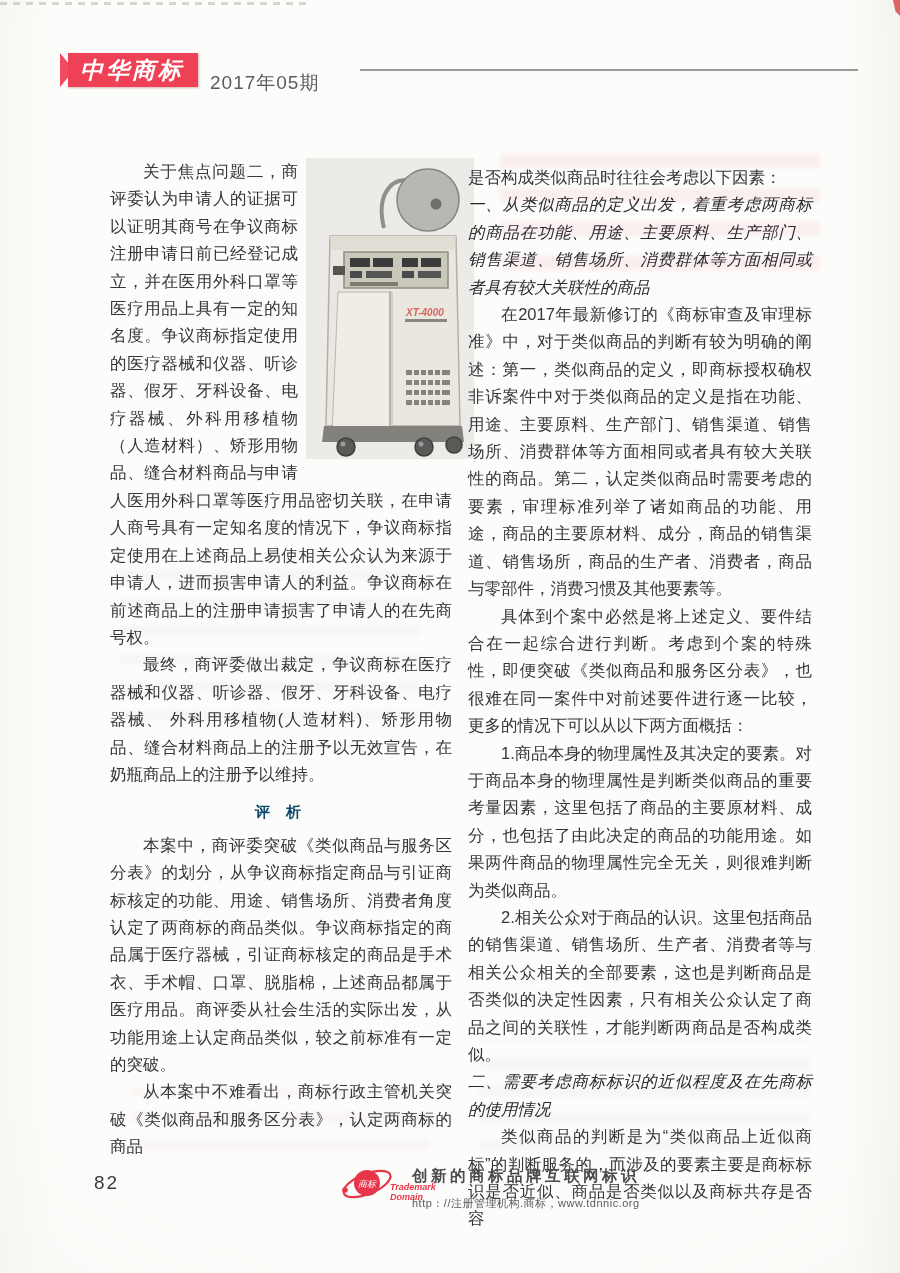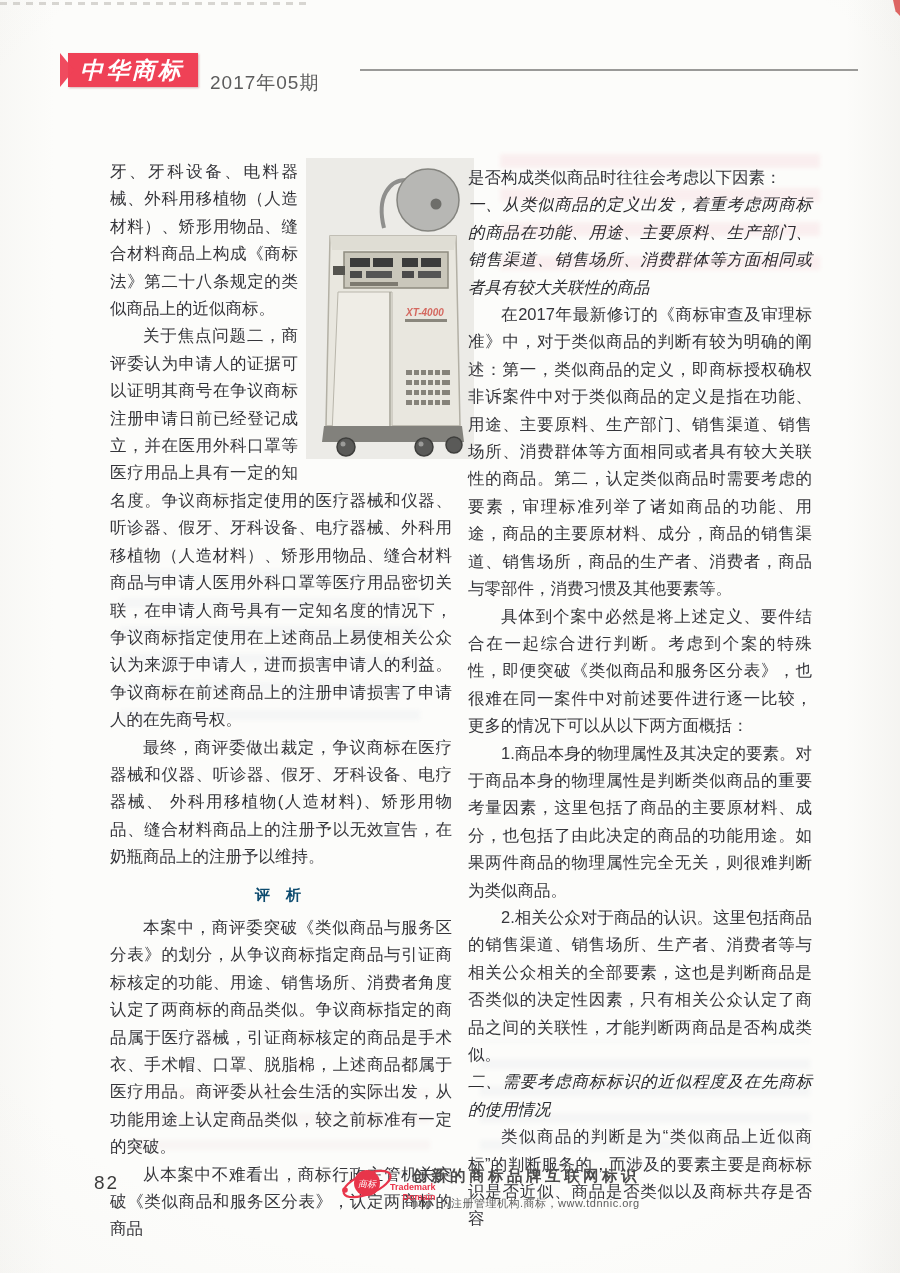--- a/index.html
+++ b/index.html
@@ -49,22 +49,22 @@
     background:repeating-linear-gradient(0deg,#e24b6a 0 14px,transparent 14px 34px);}
   .g2{left:120px;top:560px;width:300px;height:160px;opacity:.045;
     background:repeating-linear-gradient(0deg,#5a6ea0 0 10px,transparent 10px 28px);}
   .g3{left:480px;top:1040px;width:330px;height:110px;opacity:.05;
     background:repeating-linear-gradient(0deg,#7a8aa8 0 10px,transparent 10px 27px);}
   .g4{left:130px;top:1090px;width:300px;height:60px;opacity:.04;
     background:repeating-linear-gradient(0deg,#b05a66 0 10px,transparent 10px 27px);}
   
   .page-num{position:absolute;left:94px;top:1172px;font-size:19px;color:#3c3c3c;letter-spacing:2px;}
   .footer-logo{position:absolute;left:340px;top:1163px;display:flex;align-items:center;}
-  .logo-words{color:#e8354a;font-size:9px;font-weight:bold;line-height:10px;
-    margin-left:-6px;margin-top:14px;text-align:right;}
+  .logo-words{color:#e8354a;font-size:9px;font-style:italic;font-weight:bold;line-height:10px;
+    margin-left:-6px;margin-top:14px;}
   .footer-text{position:absolute;left:412px;top:1166px;}
   .slogan{font-size:15.5px;color:#4a4a4a;letter-spacing:3.5px;font-weight:bold;}
   .site{font-size:11px;color:#5a5a5a;margin-top:9px;letter-spacing:.5px;}
 </style>
 </head>
 <body>
 
 <div class="scan-tint"></div>
 <div class="top-edge-mark"></div>
 <div class="corner-red"></div>
@@ -131,21 +131,20 @@
 
       <polygon points="18,268 156,268 158,284 16,284" fill="#82817c"></polygon>
 
       <circle cx="40" cy="289" r="9" fill="#5a5a58" stroke="#3e3e3c" stroke-width="1.5"></circle>
       <circle cx="118" cy="289" r="9" fill="#5a5a58" stroke="#3e3e3c" stroke-width="1.5"></circle>
       <circle cx="148" cy="287" r="8" fill="#5a5a58" stroke="#3e3e3c" stroke-width="1.5"></circle>
       <circle cx="37" cy="286" r="2.5" fill="#9b9b99"></circle>
       <circle cx="115" cy="286" r="2.5" fill="#9b9b99"></circle>
     </svg>
   </div>
-  <p class="noindent">牙、牙科设备、电料器械、外科用移植物（人造材料）、矫形用物品、缝合材料商品上构成《商标法》第二十八条规定的类似商品上的近似商标。</p>
   <p>关于焦点问题二，商评委认为申请人的证据可以证明其商号在争议商标注册申请日前已经登记成立，并在医用外科口罩等医疗用品上具有一定的知名度。争议商标指定使用的医疗器械和仪器、听诊器、假牙、牙科设备、电疗器械、外科用移植物（人造材料）、矫形用物品、缝合材料商品与申请人医用外科口罩等医疗用品密切关联，在申请人商号具有一定知名度的情况下，争议商标指定使用在上述商品上易使相关公众认为来源于申请人，进而损害申请人的利益。争议商标在前述商品上的注册申请损害了申请人的在先商号权。</p>
   <p>最终，商评委做出裁定，争议商标在医疗器械和仪器、听诊器、假牙、牙科设备、电疗器械、 外科用移植物(人造材料)、矫形用物品、缝合材料商品上的注册予以无效宣告，在奶瓶商品上的注册予以维持。</p>
   <div class="sec-heading">评 析</div>
   <p>本案中，商评委突破《类似商品与服务区分表》的划分，从争议商标指定商品与引证商标核定的功能、用途、销售场所、消费者角度认定了两商标的商品类似。争议商标指定的商品属于医疗器械，引证商标核定的商品是手术衣、手术帽、口罩、脱脂棉，上述商品都属于医疗用品。商评委从社会生活的实际出发，从功能用途上认定商品类似，较之前标准有一定的突破。</p>
   <p>从本案中不难看出，商标行政主管机关突破《类似商品和服务区分表》，认定两商标的商品</p>
 </div>
 
 <div class="col col-right">
   <p class="noindent">是否构成类似商品时往往会考虑以下因素：</p>
   <p class="kai">一、从类似商品的定义出发，着重考虑两商标的商品在功能、用途、主要原料、生产部门、销售渠道、销售场所、消费群体等方面相同或者具有较大关联性的商品</p>

